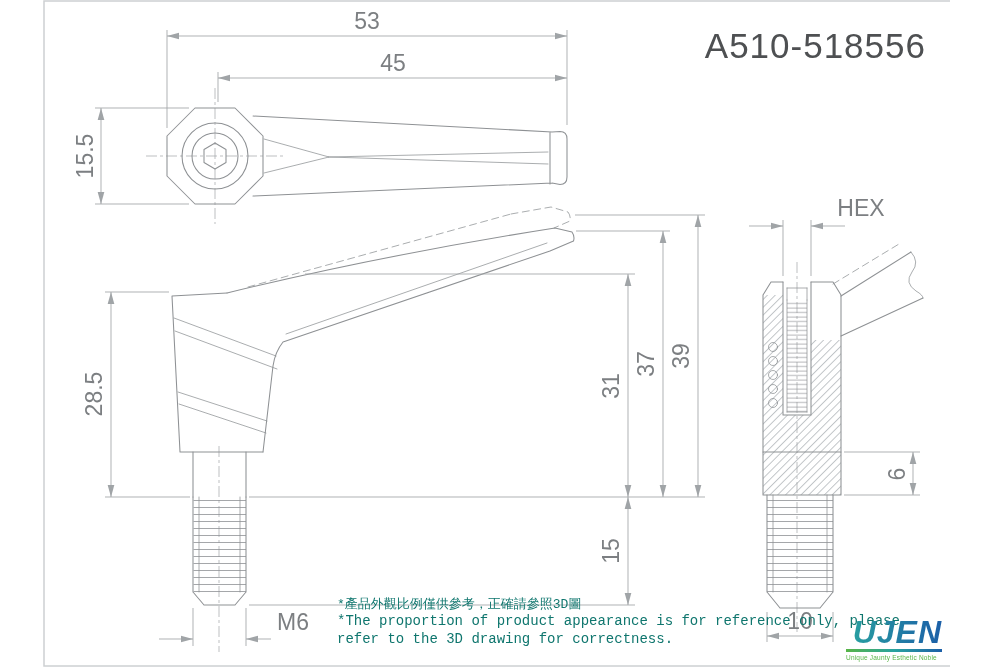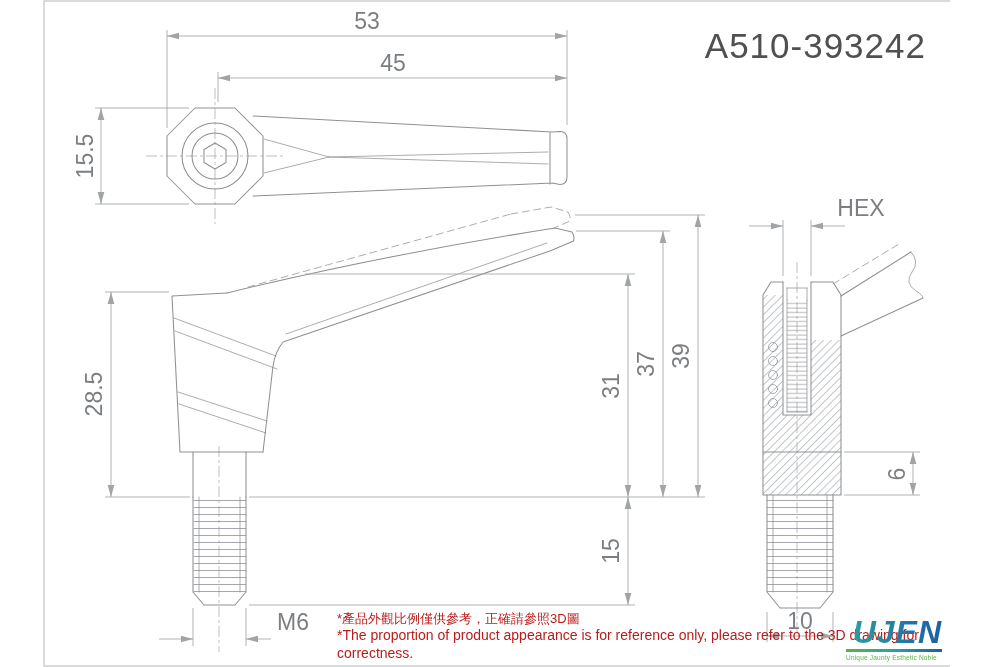--- a/index.html
+++ b/index.html
@@ -12,21 +12,21 @@
   svg{display:block;}
   .part{fill:none;stroke:var(--line);stroke-width:1.05;stroke-linecap:round;stroke-linejoin:round;}
   .thin{stroke-width:0.75;}
   .dash{stroke-dasharray:7 4.5;}
   .cl{fill:none;stroke:var(--dimension);stroke-width:0.7;stroke-dasharray:11 3 3 3;}
   .dim{fill:none;stroke:var(--dimension);stroke-width:0.85;}
   .dtxt{fill:var(--text);font-family:"Liberation Sans",sans-serif;font-size:23px;}
   .arrfill{fill:var(--dimension);}
   .part-number{position:absolute;top:26px;right:24px;font-size:35px;letter-spacing:1px;
                color:#4e5052;font-weight:400;white-space:nowrap;}
-  .notes{position:absolute;left:294px;bottom:5px;color:#b91c1c;line-height:1.25;}
+  .notes{position:absolute;left:294px;bottom:19px;color:#0f766e;line-height:1.25;font-family:Liberation Mono, monospace;}
   .note-zh{font-size:13px;}
   .note-en{font-size:14px;}
   .logo{position:absolute;right:8px;bottom:6px;width:96px;}
   .logo-name{font-style:italic;font-weight:900;font-size:32px;line-height:1;
              letter-spacing:1px;color:var(--accent-blue);
              background:linear-gradient(90deg,var(--accent-teal),var(--accent-blue));
              -webkit-background-clip:text;background-clip:text;text-align:right;
              -webkit-text-fill-color:transparent;}
   .logo-bar{height:3px;margin:1px 0 2px 0;
             background:linear-gradient(90deg,var(--accent-green),var(--accent-teal),var(--accent-blue));}
@@ -161,21 +161,21 @@
       <text class="dtxt" transform="translate(862,474) rotate(-90)" text-anchor="middle">6</text>
     </g>
     <g>
       <path class="dim" d="M724,612 V642 M790,612 V642"></path>
       <line class="dim" marker-start="url(#arr)" marker-end="url(#arr)" x1="724" y1="636" x2="790" y2="636"></line>
       <text class="dtxt" x="757" y="629" text-anchor="middle">10</text>
     </g>
   </g>
 </svg>
 
-<div class="part-number">A510-393242</div>
+<div class="part-number">A510-518556</div>
 
 <div class="notes">
   <div class="note-zh">*產品外觀比例僅供參考，正確請參照3D圖</div>
   <div class="note-en">*The proportion of product appearance is for reference only, please refer to the 3D drawing for correctness.</div>
 </div>
 
 <div class="logo">
   <div class="logo-name">UJEN</div>
   <div class="logo-bar"></div>
   <div class="logo-tagline">Unique Jaunty Esthetic Noble</div>

